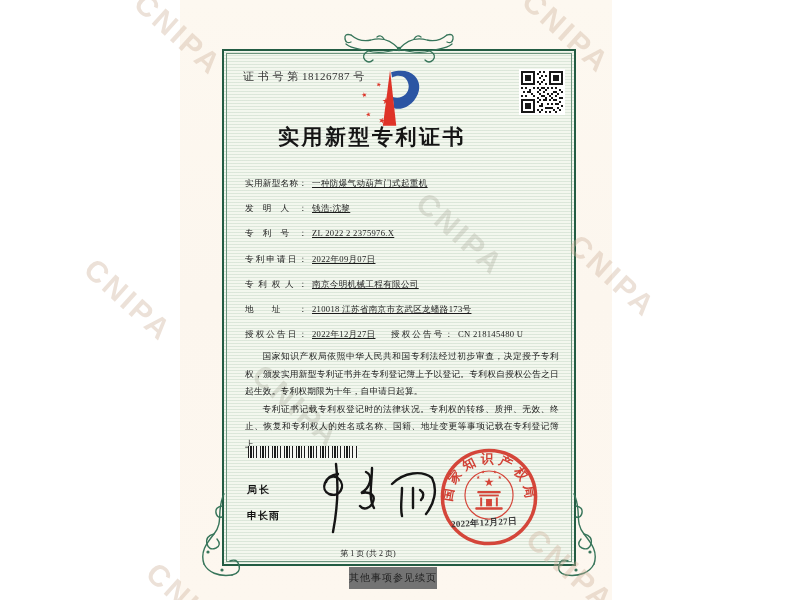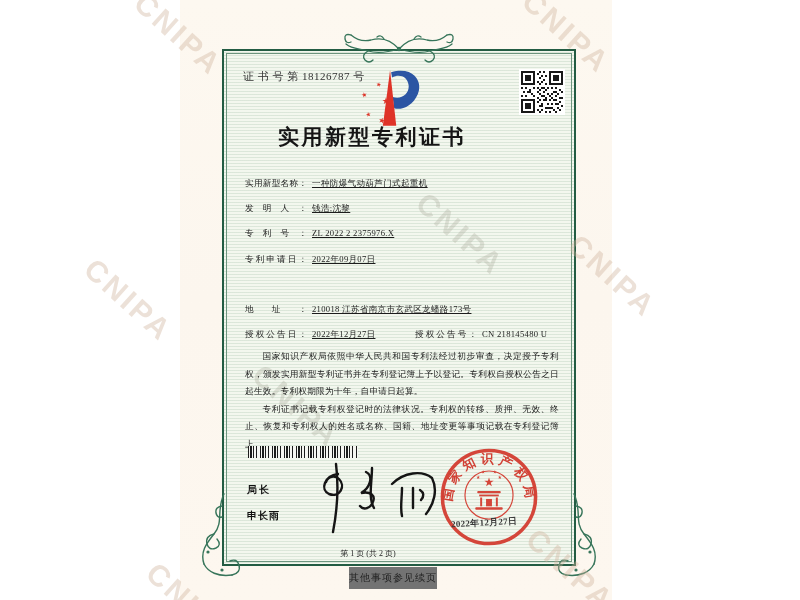--- a/index.html
+++ b/index.html
@@ -18,21 +18,21 @@
   .wm-gray{color:rgba(165,165,150,.30);}
   .content{position:absolute;inset:0;z-index:4;}
   .certno{position:absolute;left:243px;top:69px;font-size:11px;letter-spacing:.5px;color:#333;}
   .logo{position:absolute;left:354px;top:67px;width:68px;height:62px;}
   .qr{position:absolute;left:519px;top:69px;width:46px;height:46px;background:#fff;padding:2px;box-sizing:border-box;}
   .title{position:absolute;left:222px;top:123px;width:300px;text-align:center;
          font-size:21px;font-weight:700;letter-spacing:2.5px;color:#151515;}
   .frow{position:absolute;left:245px;white-space:nowrap;font-size:8.6px;color:#1c1c1c;line-height:13px;text-decoration:underline;}
   .flabel{display:inline-block;width:62px;text-align:justify;text-align-last:justify;vertical-align:top;}
   .fvalue{margin-left:5px;letter-spacing:.3px;}
-  .fgroup2{position:absolute;left:170px;top:0;white-space:nowrap;}
+  .fgroup2{position:absolute;left:146px;top:0;white-space:nowrap;}
   .paras{position:absolute;left:245px;top:348px;width:314px;}
   .paras p{margin:0;text-indent:2em;text-align:justify;font-size:8.7px;line-height:17.6px;
            letter-spacing:.2px;color:#1c1c1c;}
   .barcode{position:absolute;left:248px;top:446px;width:110px;height:12px;
      background:repeating-linear-gradient(90deg,#1c1c1c 0 1px,#f6f6f2 1px 2px,#1c1c1c 2px 4px,#f6f6f2 4px 5px,#1c1c1c 5px 6px,#f6f6f2 6px 8px,#1c1c1c 8px 9px,#f6f6f2 9px 12px);}
   .director-title{position:absolute;left:247px;top:483px;font:700 10px "Liberation Sans",sans-serif;
                   letter-spacing:2px;color:#111;}
   .director-name{position:absolute;left:247px;top:509px;font:700 10px "Liberation Sans",sans-serif;
                  letter-spacing:1px;color:#111;}
   .signature{position:absolute;left:312px;top:460px;width:140px;height:78px;}
@@ -149,20 +149,23 @@
     </div>
     <div class="frow" style="top:202px">
       <span class="flabel">发明人：</span><span class="fvalue">钱浩;沈黎</span>
     </div>
     <div class="frow" style="top:227px">
       <span class="flabel">专利号：</span><span class="fvalue">ZL 2022 2 2375976.X</span>
     </div>
     <div class="frow" style="top:253px">
       <span class="flabel">专利申请日：</span><span class="fvalue">2022年09月07日</span>
     </div>
+    <div class="frow" style="top:278px">
+      <span class="flabel">专利权人：</span><span class="fvalue">南京今明机械工程有限公司</span>
+    </div>
     <div class="frow" style="top:303px">
       <span class="flabel">地址：</span><span class="fvalue">210018 江苏省南京市玄武区龙蟠路173号</span>
     </div>
     <div class="frow" style="top:328px;width:330px">
       <span class="flabel">授权公告日：</span><span class="fvalue">2022年12月27日</span>
       <span class="fgroup2"><span class="flabel">授权公告号：</span><span class="fvalue">CN 218145480 U</span></span>
     </div>
 
     <div class="paras">
       <p>国家知识产权局依照中华人民共和国专利法经过初步审查，决定授予专利权，颁发实用新型专利证书并在专利登记簿上予以登记。专利权自授权公告之日起生效。专利权期限为十年，自申请日起算。</p>

